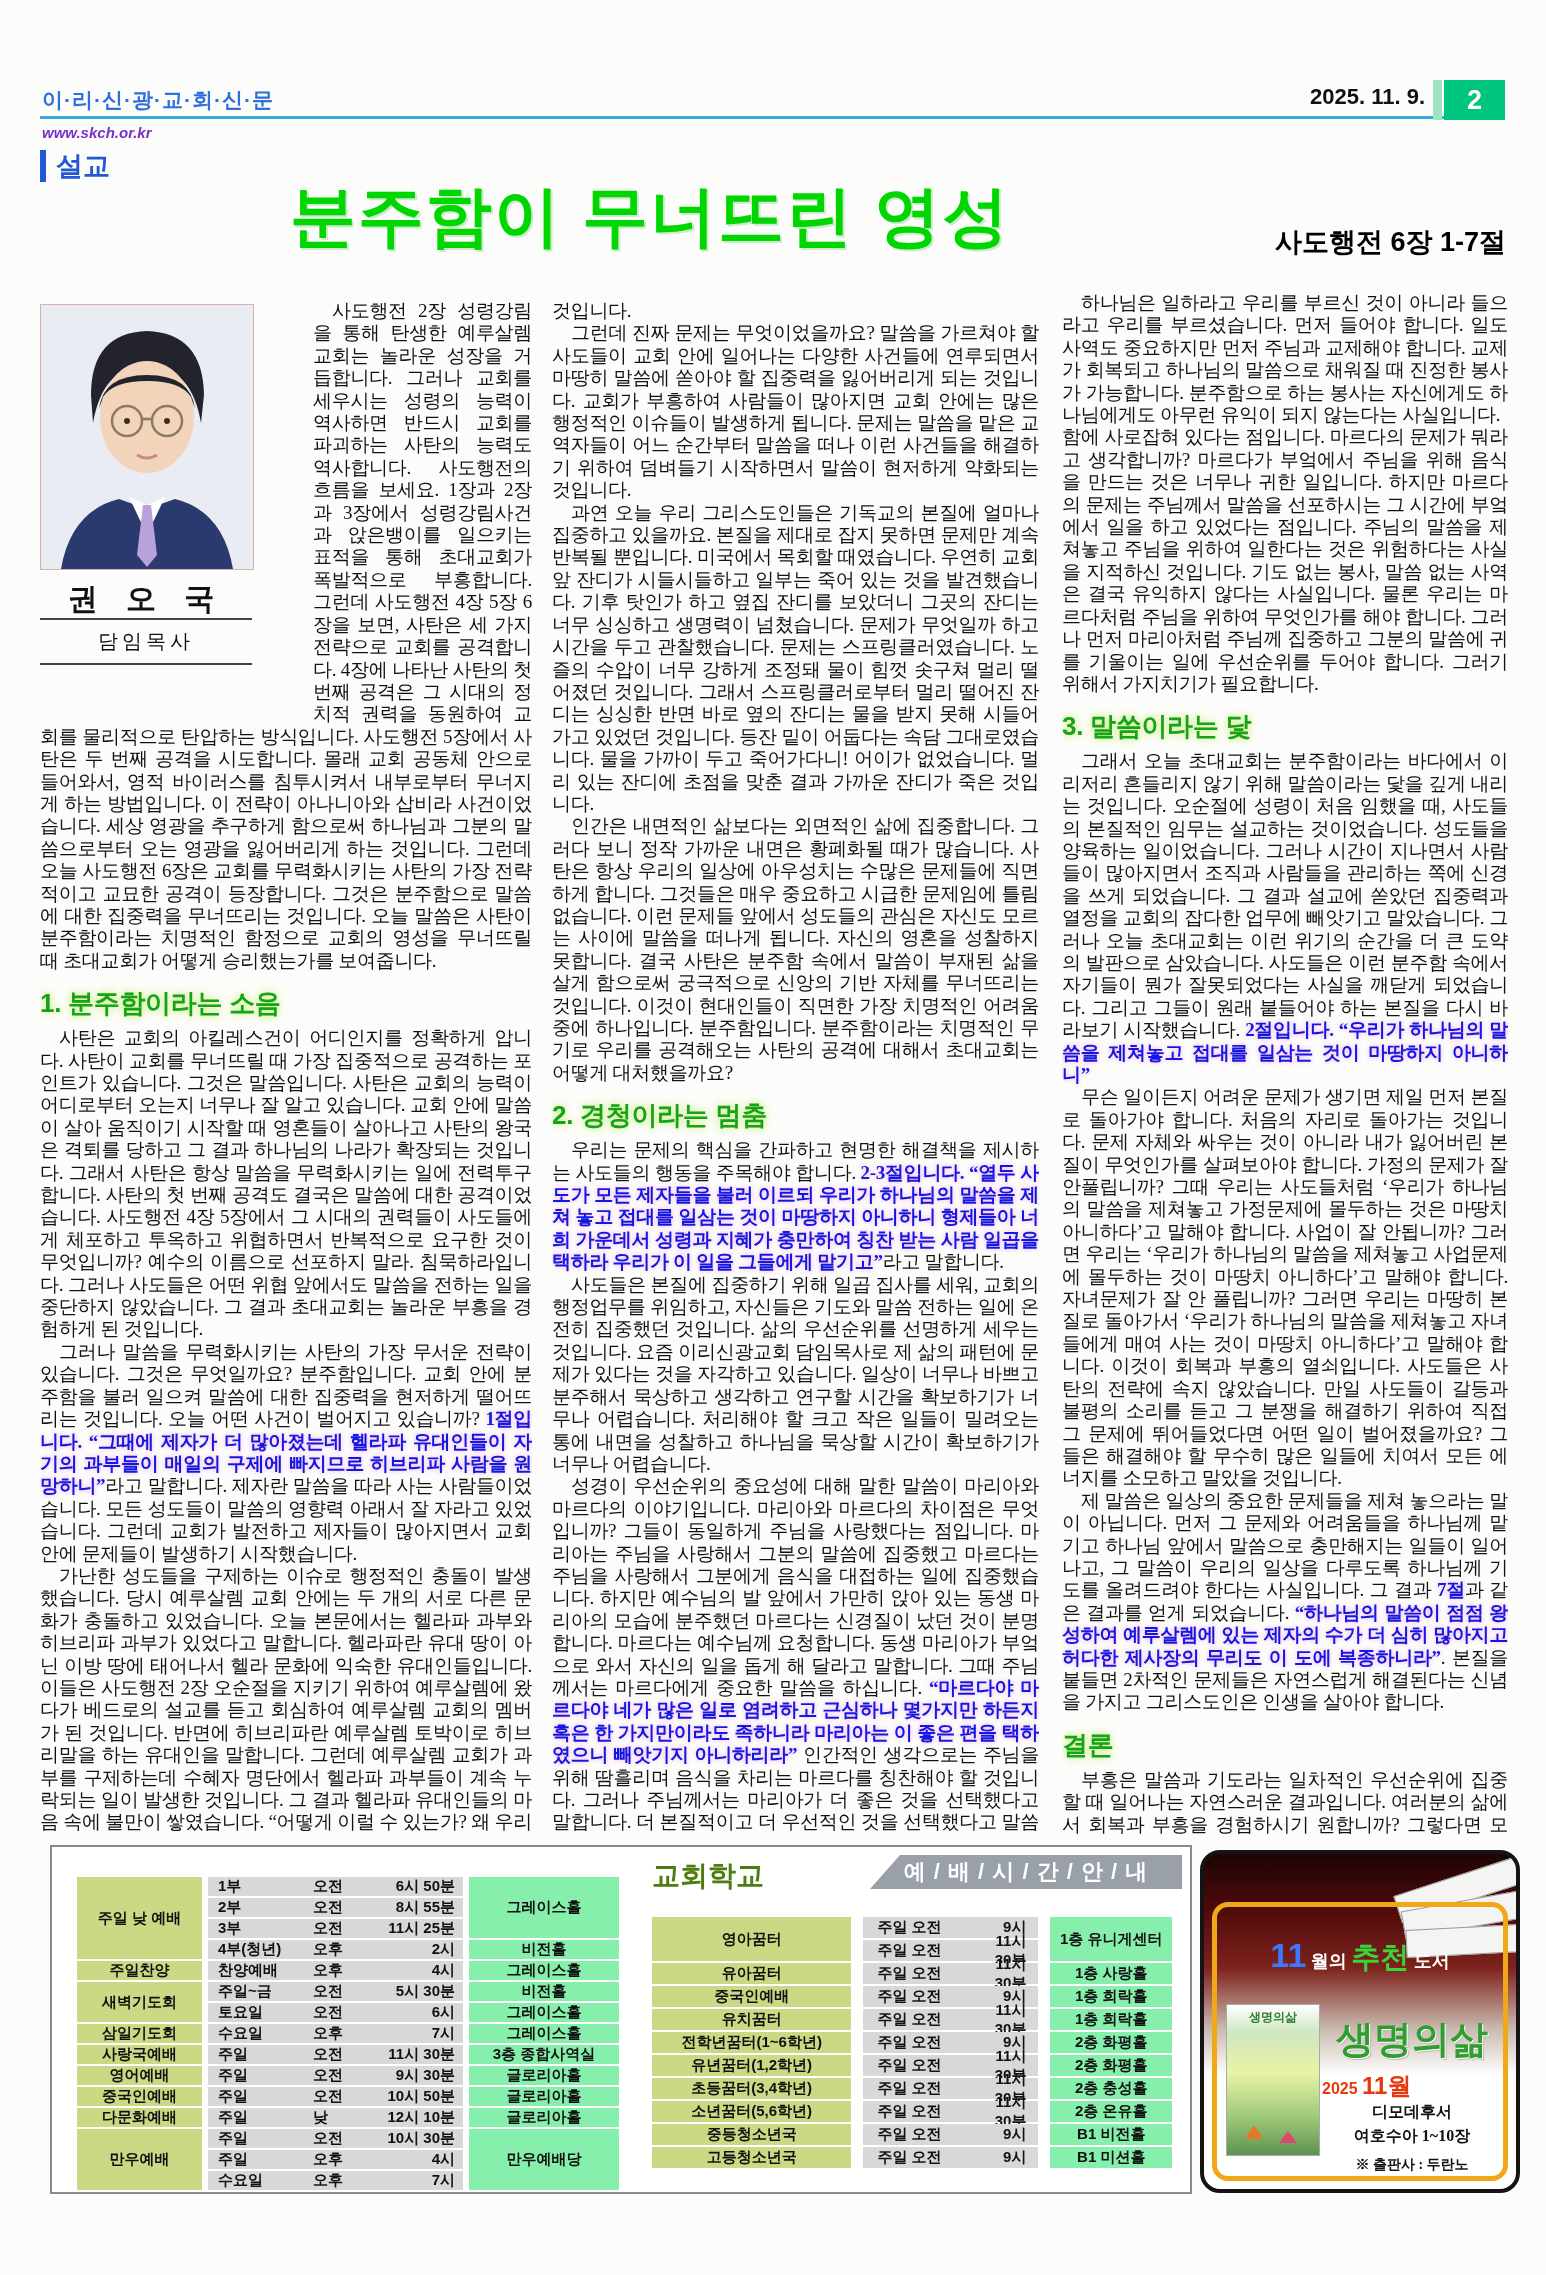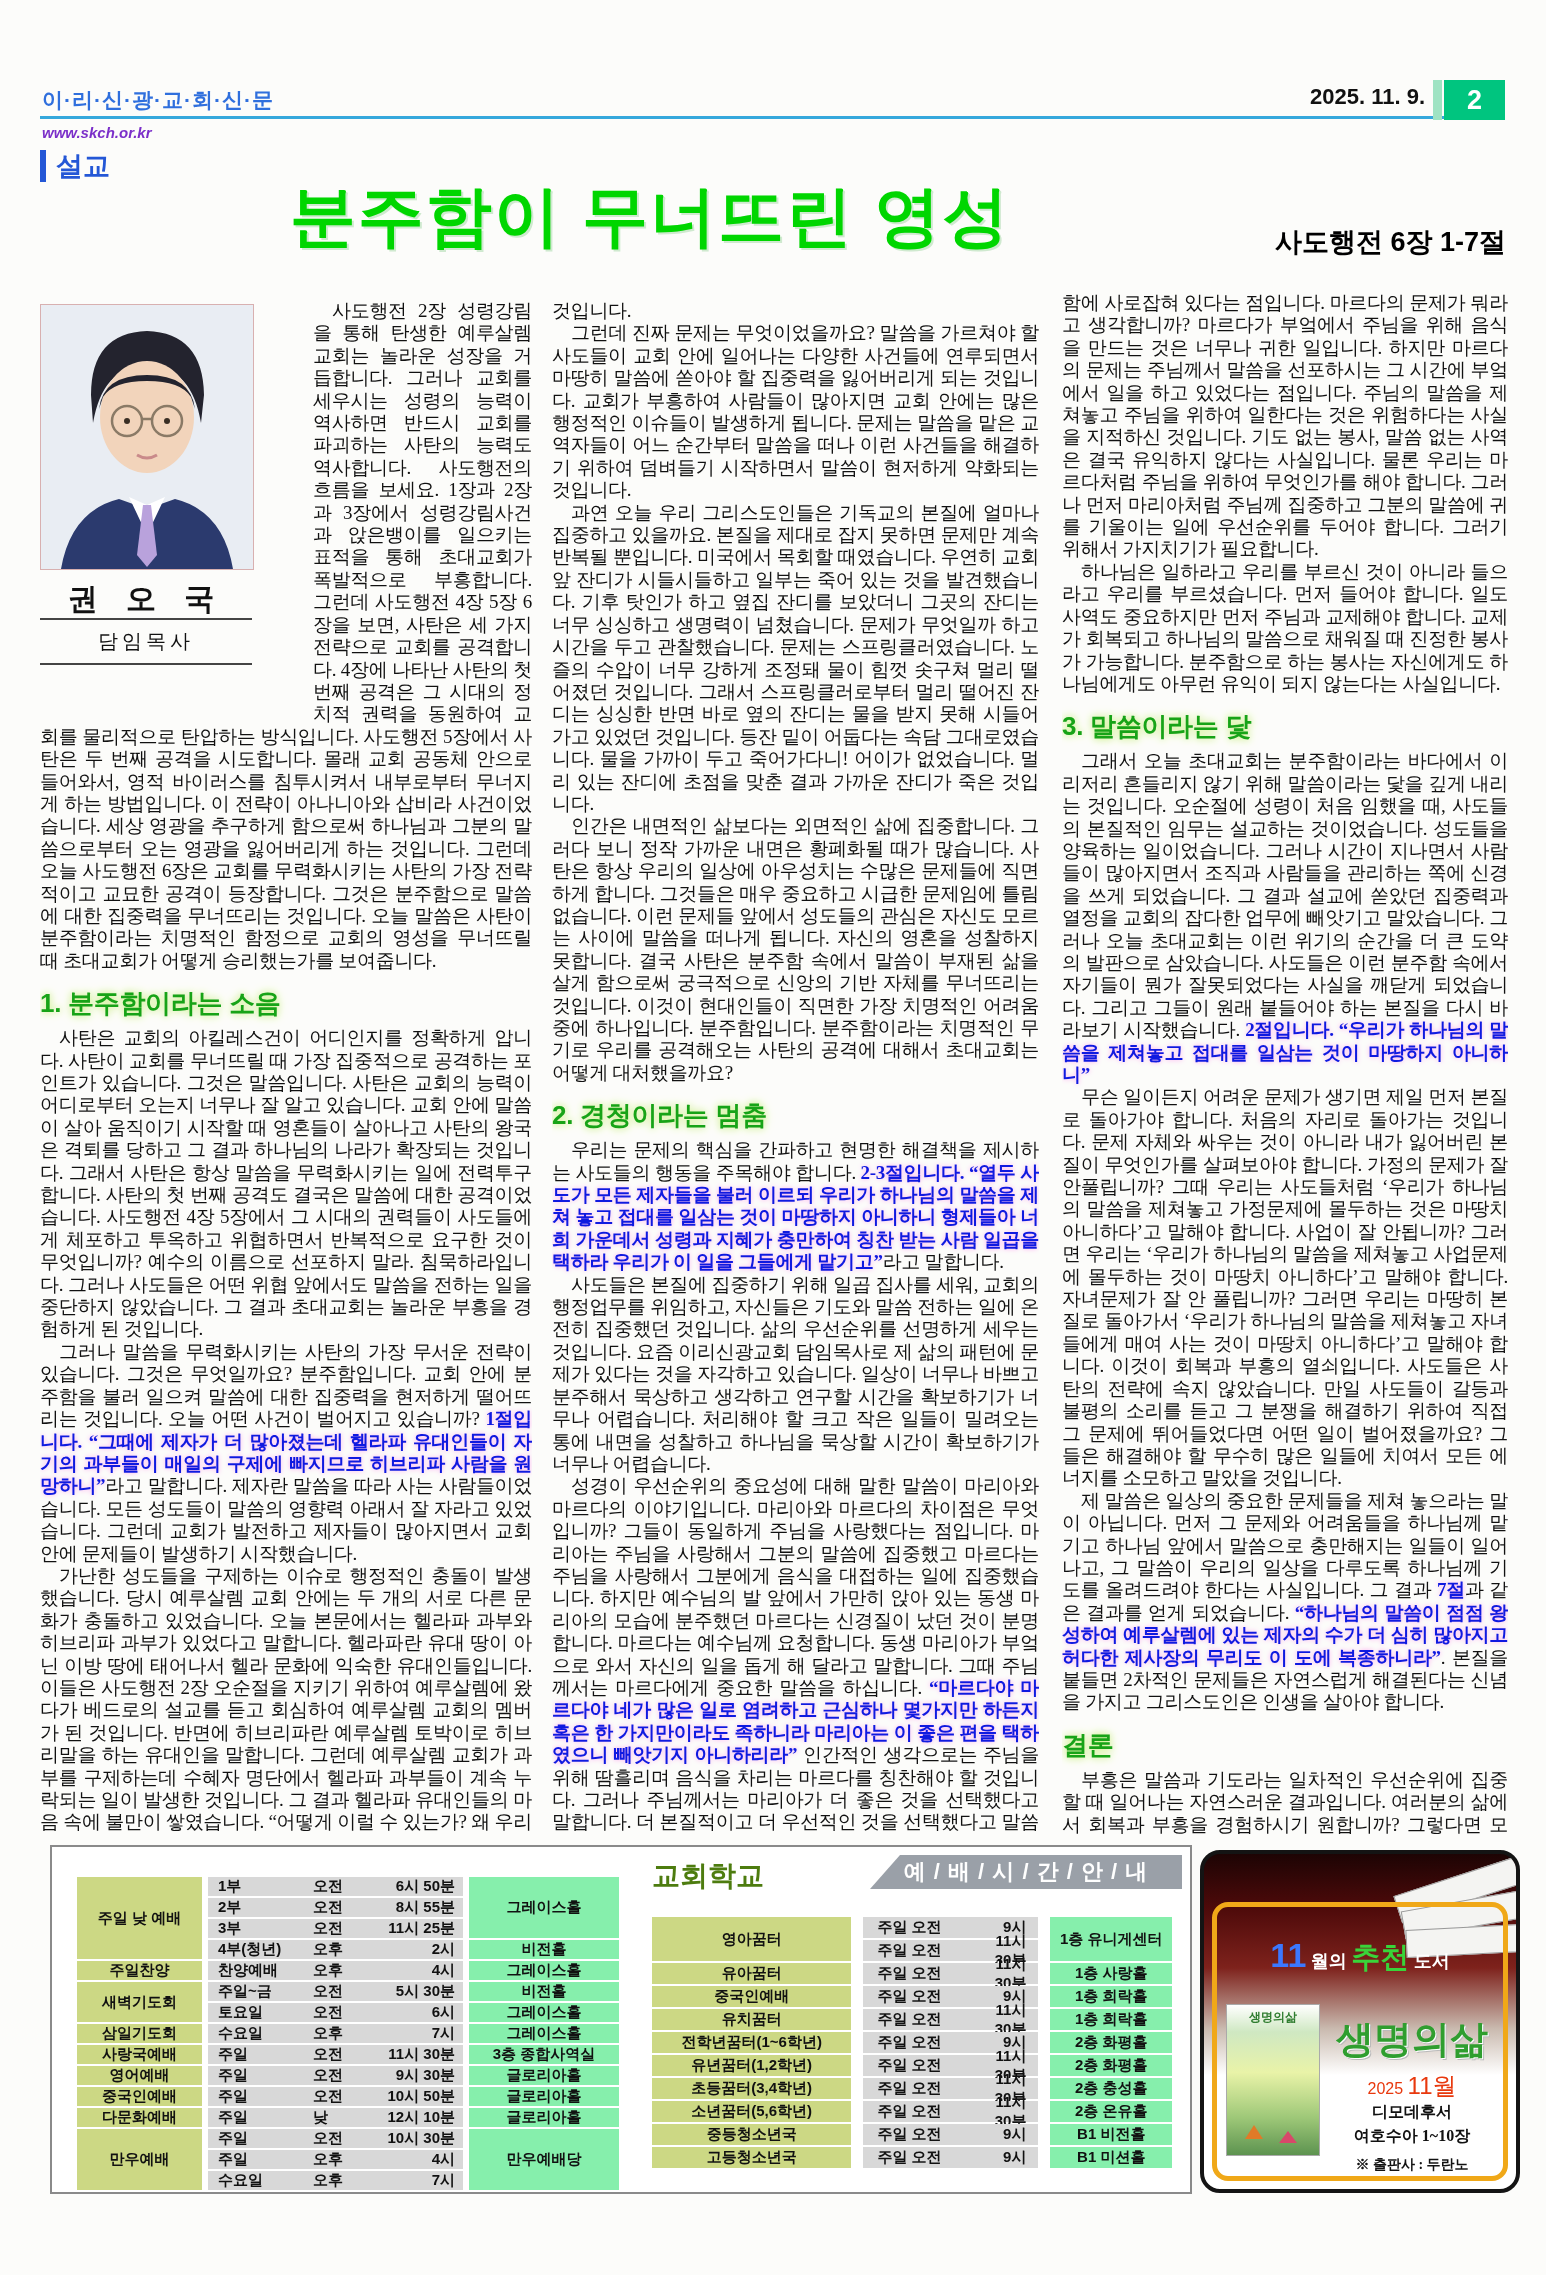--- a/index.html
+++ b/index.html
@@ -94,22 +94,22 @@
   .bcover{position:absolute;left:22px;top:150px;width:92px;height:150px;border:1px solid #aaa;
         background:linear-gradient(180deg,#ffffff 0%,#cfe8c2 18%,#e9f3a8 45%,#9ec878 75%,#5d9350 100%);}
   .bcover .ct{position:absolute;left:0;top:4px;width:100%;text-align:center;
         font-family:"Liberation Sans","DejaVu Sans",sans-serif;font-size:12px;font-weight:bold;color:#2f7d2f;}
   .tent{position:absolute;width:0;height:0;border-left:9px solid transparent;border-right:9px solid transparent;}
   .tent.t1{left:18px;bottom:16px;border-bottom:14px solid #e07a28;}
   .tent.t2{left:52px;bottom:12px;border-bottom:12px solid #d8486a;}
   .btitle{position:absolute;left:118px;top:160px;width:180px;text-align:center;
         font-family:"Liberation Sans","DejaVu Sans",sans-serif;font-size:38px;font-weight:900;color:#2f9e2f;
         text-shadow:1px 1px 0 #fff,2px 2px 0 #bbb;}
-  .bdate{position:absolute;left:118px;top:216px;width:180px;text-align:center;
-        font-family:"Liberation Sans","DejaVu Sans",sans-serif;color:#e8380d;font-weight:normal;font-size:16px;}
+  .bdate{position:absolute;left:118px;top:216px;width:180px;text-align:left;
+        font-family:"Liberation Sans","DejaVu Sans",sans-serif;color:#e8380d;font-weight:bold;font-size:16px;}
   .bdate .m{font-size:24px;}
   .bl1{position:absolute;left:118px;top:248px;width:180px;text-align:center;font-size:16px;font-weight:bold;}
   .bl2{position:absolute;left:118px;top:272px;width:180px;text-align:center;font-size:16px;font-weight:bold;}
   .bpub{position:absolute;left:118px;top:302px;width:180px;text-align:center;font-size:14px;font-weight:bold;}
 </style>
 </head>
 <body>
 
 <div class="page">
 
@@ -162,22 +162,22 @@
       <div class="para"><span>그런데 진짜 문제는 무엇이었을까요? 말씀을 가르쳐야 할 사도들이 교회 안에 일어나는 다양한 사건들에 연루되면서 마땅히 말씀에 쏟아야 할 집중력을 잃어버리게 되는 것입니다. 교회가 부흥하여 사람들이 많아지면 교회 안에는 많은 행정적인 이슈들이 발생하게 됩니다. 문제는 말씀을 맡은 교역자들이 어느 순간부터 말씀을 떠나 이런 사건들을 해결하기 위하여 덤벼들기 시작하면서 말씀이 현저하게 약화되는 것입니다.</span></div>
       <div class="para"><span>과연 오늘 우리 그리스도인들은 기독교의 본질에 얼마나 집중하고 있을까요. 본질을 제대로 잡지 못하면 문제만 계속 반복될 뿐입니다. 미국에서 목회할 때였습니다. 우연히 교회 앞 잔디가 시들시들하고 일부는 죽어 있는 것을 발견했습니다. 기후 탓인가 하고 옆집 잔디를 보았더니 그곳의 잔디는 너무 싱싱하고 생명력이 넘쳤습니다. 문제가 무엇일까 하고 시간을 두고 관찰했습니다. 문제는 스프링클러였습니다. 노즐의 수압이 너무 강하게 조정돼 물이 힘껏 솟구쳐 멀리 떨어졌던 것입니다. 그래서 스프링클러로부터 멀리 떨어진 잔디는 싱싱한 반면 바로 옆의 잔디는 물을 받지 못해 시들어가고 있었던 것입니다. 등잔 밑이 어둡다는 속담 그대로였습니다. 물을 가까이 두고 죽어가다니! 어이가 없었습니다. 멀리 있는 잔디에 초점을 맞춘 결과 가까운 잔디가 죽은 것입니다.</span></div>
       <div class="para"><span>인간은 내면적인 삶보다는 외면적인 삶에 집중합니다. 그러다 보니 정작 가까운 내면은 황폐화될 때가 많습니다. 사탄은 항상 우리의 일상에 아우성치는 수많은 문제들에 직면하게 합니다. 그것들은 매우 중요하고 시급한 문제임에 틀림없습니다. 이런 문제들 앞에서 성도들의 관심은 자신도 모르는 사이에 말씀을 떠나게 됩니다. 자신의 영혼을 성찰하지 못합니다. 결국 사탄은 분주함 속에서 말씀이 부재된 삶을 살게 함으로써 궁극적으로 신앙의 기반 자체를 무너뜨리는 것입니다. 이것이 현대인들이 직면한 가장 치명적인 어려움 중에 하나입니다. 분주함입니다. 분주함이라는 치명적인 무기로 우리를 공격해오는 사탄의 공격에 대해서 초대교회는 어떻게 대처했을까요?</span></div>
       <div class="subhead">2. 경청이라는 멈춤</div>
       <div class="para"><span>우리는 문제의 핵심을 간파하고 현명한 해결책을 제시하는 사도들의 행동을 주목해야 합니다. </span><span class="verse">2-3절입니다. “열두 사도가 모든 제자들을 불러 이르되 우리가 하나님의 말씀을 제쳐 놓고 접대를 일삼는 것이 마땅하지 아니하니 형제들아 너희 가운데서 성령과 지혜가 충만하여 칭찬 받는 사람 일곱을 택하라 우리가 이 일을 그들에게 맡기고”</span><span>라고 말합니다.</span></div>
       <div class="para"><span>사도들은 본질에 집중하기 위해 일곱 집사를 세워, 교회의 행정업무를 위임하고, 자신들은 기도와 말씀 전하는 일에 온전히 집중했던 것입니다. 삶의 우선순위를 선명하게 세우는 것입니다. 요즘 이리신광교회 담임목사로 제 삶의 패턴에 문제가 있다는 것을 자각하고 있습니다. 일상이 너무나 바쁘고 분주해서 묵상하고 생각하고 연구할 시간을 확보하기가 너무나 어렵습니다. 처리해야 할 크고 작은 일들이 밀려오는 통에 내면을 성찰하고 하나님을 묵상할 시간이 확보하기가 너무나 어렵습니다.</span></div>
       <div class="para"><span>성경이 우선순위의 중요성에 대해 말한 말씀이 마리아와 마르다의 이야기입니다. 마리아와 마르다의 차이점은 무엇입니까? 그들이 동일하게 주님을 사랑했다는 점입니다. 마리아는 주님을 사랑해서 그분의 말씀에 집중했고 마르다는 주님을 사랑해서 그분에게 음식을 대접하는 일에 집중했습니다. 하지만 예수님의 발 앞에서 가만히 앉아 있는 동생 마리아의 모습에 분주했던 마르다는 신경질이 났던 것이 분명합니다. 마르다는 예수님께 요청합니다. 동생 마리아가 부엌으로 와서 자신의 일을 돕게 해 달라고 말합니다. 그때 주님께서는 마르다에게 중요한 말씀을 하십니다. </span><span class="verse">“마르다야 마르다야 네가 많은 일로 염려하고 근심하나 몇가지만 하든지 혹은 한 가지만이라도 족하니라 마리아는 이 좋은 편을 택하였으니 빼앗기지 아니하리라”</span><span> 인간적인 생각으로는 주님을 위해 땀흘리며 음식을 차리는 마르다를 칭찬해야 할 것입니다. 그러나 주님께서는 마리아가 더 좋은 것을 선택했다고 말합니다. 더 본질적이고 더 우선적인 것을 선택했다고 말씀하십니다. 결국 이 사건을 통해 주님께서 주시고자 하는 메시지는 무엇입니까?</span></div>
     </div>
 
   <div class="col col3">
+      <div class="para"><span>하나님은 일하라고 우리를 부르신 것이 아니라 들으라고 우리를 부르셨습니다. 먼저 들어야 합니다. 일도 사역도 중요하지만 먼저 주님과 교제해야 합니다. 교제가 회복되고 하나님의 말씀으로 채워질 때 진정한 봉사가 가능합니다. 분주함으로 하는 봉사는 자신에게도 하나님에게도 아무런 유익이 되지 않는다는 사실입니다.</span></div>
       <div class="para ni"><span>함에 사로잡혀 있다는 점입니다. 마르다의 문제가 뭐라고 생각합니까? 마르다가 부엌에서 주님을 위해 음식을 만드는 것은 너무나 귀한 일입니다. 하지만 마르다의 문제는 주님께서 말씀을 선포하시는 그 시간에 부엌에서 일을 하고 있었다는 점입니다. 주님의 말씀을 제쳐놓고 주님을 위하여 일한다는 것은 위험하다는 사실을 지적하신 것입니다. 기도 없는 봉사, 말씀 없는 사역은 결국 유익하지 않다는 사실입니다. 물론 우리는 마르다처럼 주님을 위하여 무엇인가를 해야 합니다. 그러나 먼저 마리아처럼 주님께 집중하고 그분의 말씀에 귀를 기울이는 일에 우선순위를 두어야 합니다. 그러기 위해서 가지치기가 필요합니다.</span></div>
-      <div class="para"><span>하나님은 일하라고 우리를 부르신 것이 아니라 들으라고 우리를 부르셨습니다. 먼저 들어야 합니다. 일도 사역도 중요하지만 먼저 주님과 교제해야 합니다. 교제가 회복되고 하나님의 말씀으로 채워질 때 진정한 봉사가 가능합니다. 분주함으로 하는 봉사는 자신에게도 하나님에게도 아무런 유익이 되지 않는다는 사실입니다.</span></div>
       <div class="subhead">3. 말씀이라는 닻</div>
       <div class="para"><span>그래서 오늘 초대교회는 분주함이라는 바다에서 이리저리 흔들리지 않기 위해 말씀이라는 닻을 깊게 내리는 것입니다. 오순절에 성령이 처음 임했을 때, 사도들의 본질적인 임무는 설교하는 것이었습니다. 성도들을 양육하는 일이었습니다. 그러나 시간이 지나면서 사람들이 많아지면서 조직과 사람들을 관리하는 쪽에 신경을 쓰게 되었습니다. 그 결과 설교에 쏟았던 집중력과 열정을 교회의 잡다한 업무에 빼앗기고 말았습니다. 그러나 오늘 초대교회는 이런 위기의 순간을 더 큰 도약의 발판으로 삼았습니다. 사도들은 이런 분주함 속에서 자기들이 뭔가 잘못되었다는 사실을 깨닫게 되었습니다. 그리고 그들이 원래 붙들어야 하는 본질을 다시 바라보기 시작했습니다. </span><span class="verse">2절입니다. “우리가 하나님의 말씀을 제쳐놓고 접대를 일삼는 것이 마땅하지 아니하니”</span></div>
       <div class="para"><span>무슨 일이든지 어려운 문제가 생기면 제일 먼저 본질로 돌아가야 합니다. 처음의 자리로 돌아가는 것입니다. 문제 자체와 싸우는 것이 아니라 내가 잃어버린 본질이 무엇인가를 살펴보아야 합니다. 가정의 문제가 잘 안풀립니까? 그때 우리는 사도들처럼 ‘우리가 하나님의 말씀을 제쳐놓고 가정문제에 몰두하는 것은 마땅치 아니하다’고 말해야 합니다. 사업이 잘 안됩니까? 그러면 우리는 ‘우리가 하나님의 말씀을 제쳐놓고 사업문제에 몰두하는 것이 마땅치 아니하다’고 말해야 합니다. 자녀문제가 잘 안 풀립니까? 그러면 우리는 마땅히 본질로 돌아가서 ‘우리가 하나님의 말씀을 제쳐놓고 자녀들에게 매여 사는 것이 마땅치 아니하다’고 말해야 합니다. 이것이 회복과 부흥의 열쇠입니다. 사도들은 사탄의 전략에 속지 않았습니다. 만일 사도들이 갈등과 불평의 소리를 듣고 그 분쟁을 해결하기 위하여 직접 그 문제에 뛰어들었다면 어떤 일이 벌어졌을까요? 그들은 해결해야 할 무수히 많은 일들에 치여서 모든 에너지를 소모하고 말았을 것입니다.</span></div>
       <div class="para"><span>제 말씀은 일상의 중요한 문제들을 제쳐 놓으라는 말이 아닙니다. 먼저 그 문제와 어려움들을 하나님께 맡기고 하나님 앞에서 말씀으로 충만해지는 일들이 일어나고, 그 말씀이 우리의 일상을 다루도록 하나님께 기도를 올려드려야 한다는 사실입니다. 그 결과 </span><span class="verse">7절</span><span>과 같은 결과를 얻게 되었습니다. </span><span class="verse">“하나님의 말씀이 점점 왕성하여 예루살렘에 있는 제자의 수가 더 심히 많아지고 허다한 제사장의 무리도 이 도에 복종하니라”</span><span>. 본질을 붙들면 2차적인 문제들은 자연스럽게 해결된다는 신념을 가지고 그리스도인은 인생을 살아야 합니다.</span></div>
       <div class="subhead">결론</div>
       <div class="para"><span>부흥은 말씀과 기도라는 일차적인 우선순위에 집중할 때 일어나는 자연스러운 결과입니다. 여러분의 삶에서 회복과 부흥을 경험하시기 원합니까? 그렇다면 모든 분주함을 멈추고, 모든 활동을 잠시 내려놓고 사도들처럼 본질을 붙드시기 바랍니다. 마리아처럼 주님 발 앞에 가까이 들어가, 그분의 얼굴에 집중하고 그분이 주시는 말씀으로 충만해지는 시간을 먼저 가지십시오. 그러면 무슨 일을 하든지 예수그리스도의 능력과 은혜가 흘러넘쳐서 여러분이 하는 모든 일을 통해 놀라운 열매와 축복이 차고 넘치게 될 것입니다.</span></div>
     </div>
 
   <div class="infobox">
     <div class="wbanner">예 / 배 / 시 / 간 / 안 / 내</div>

